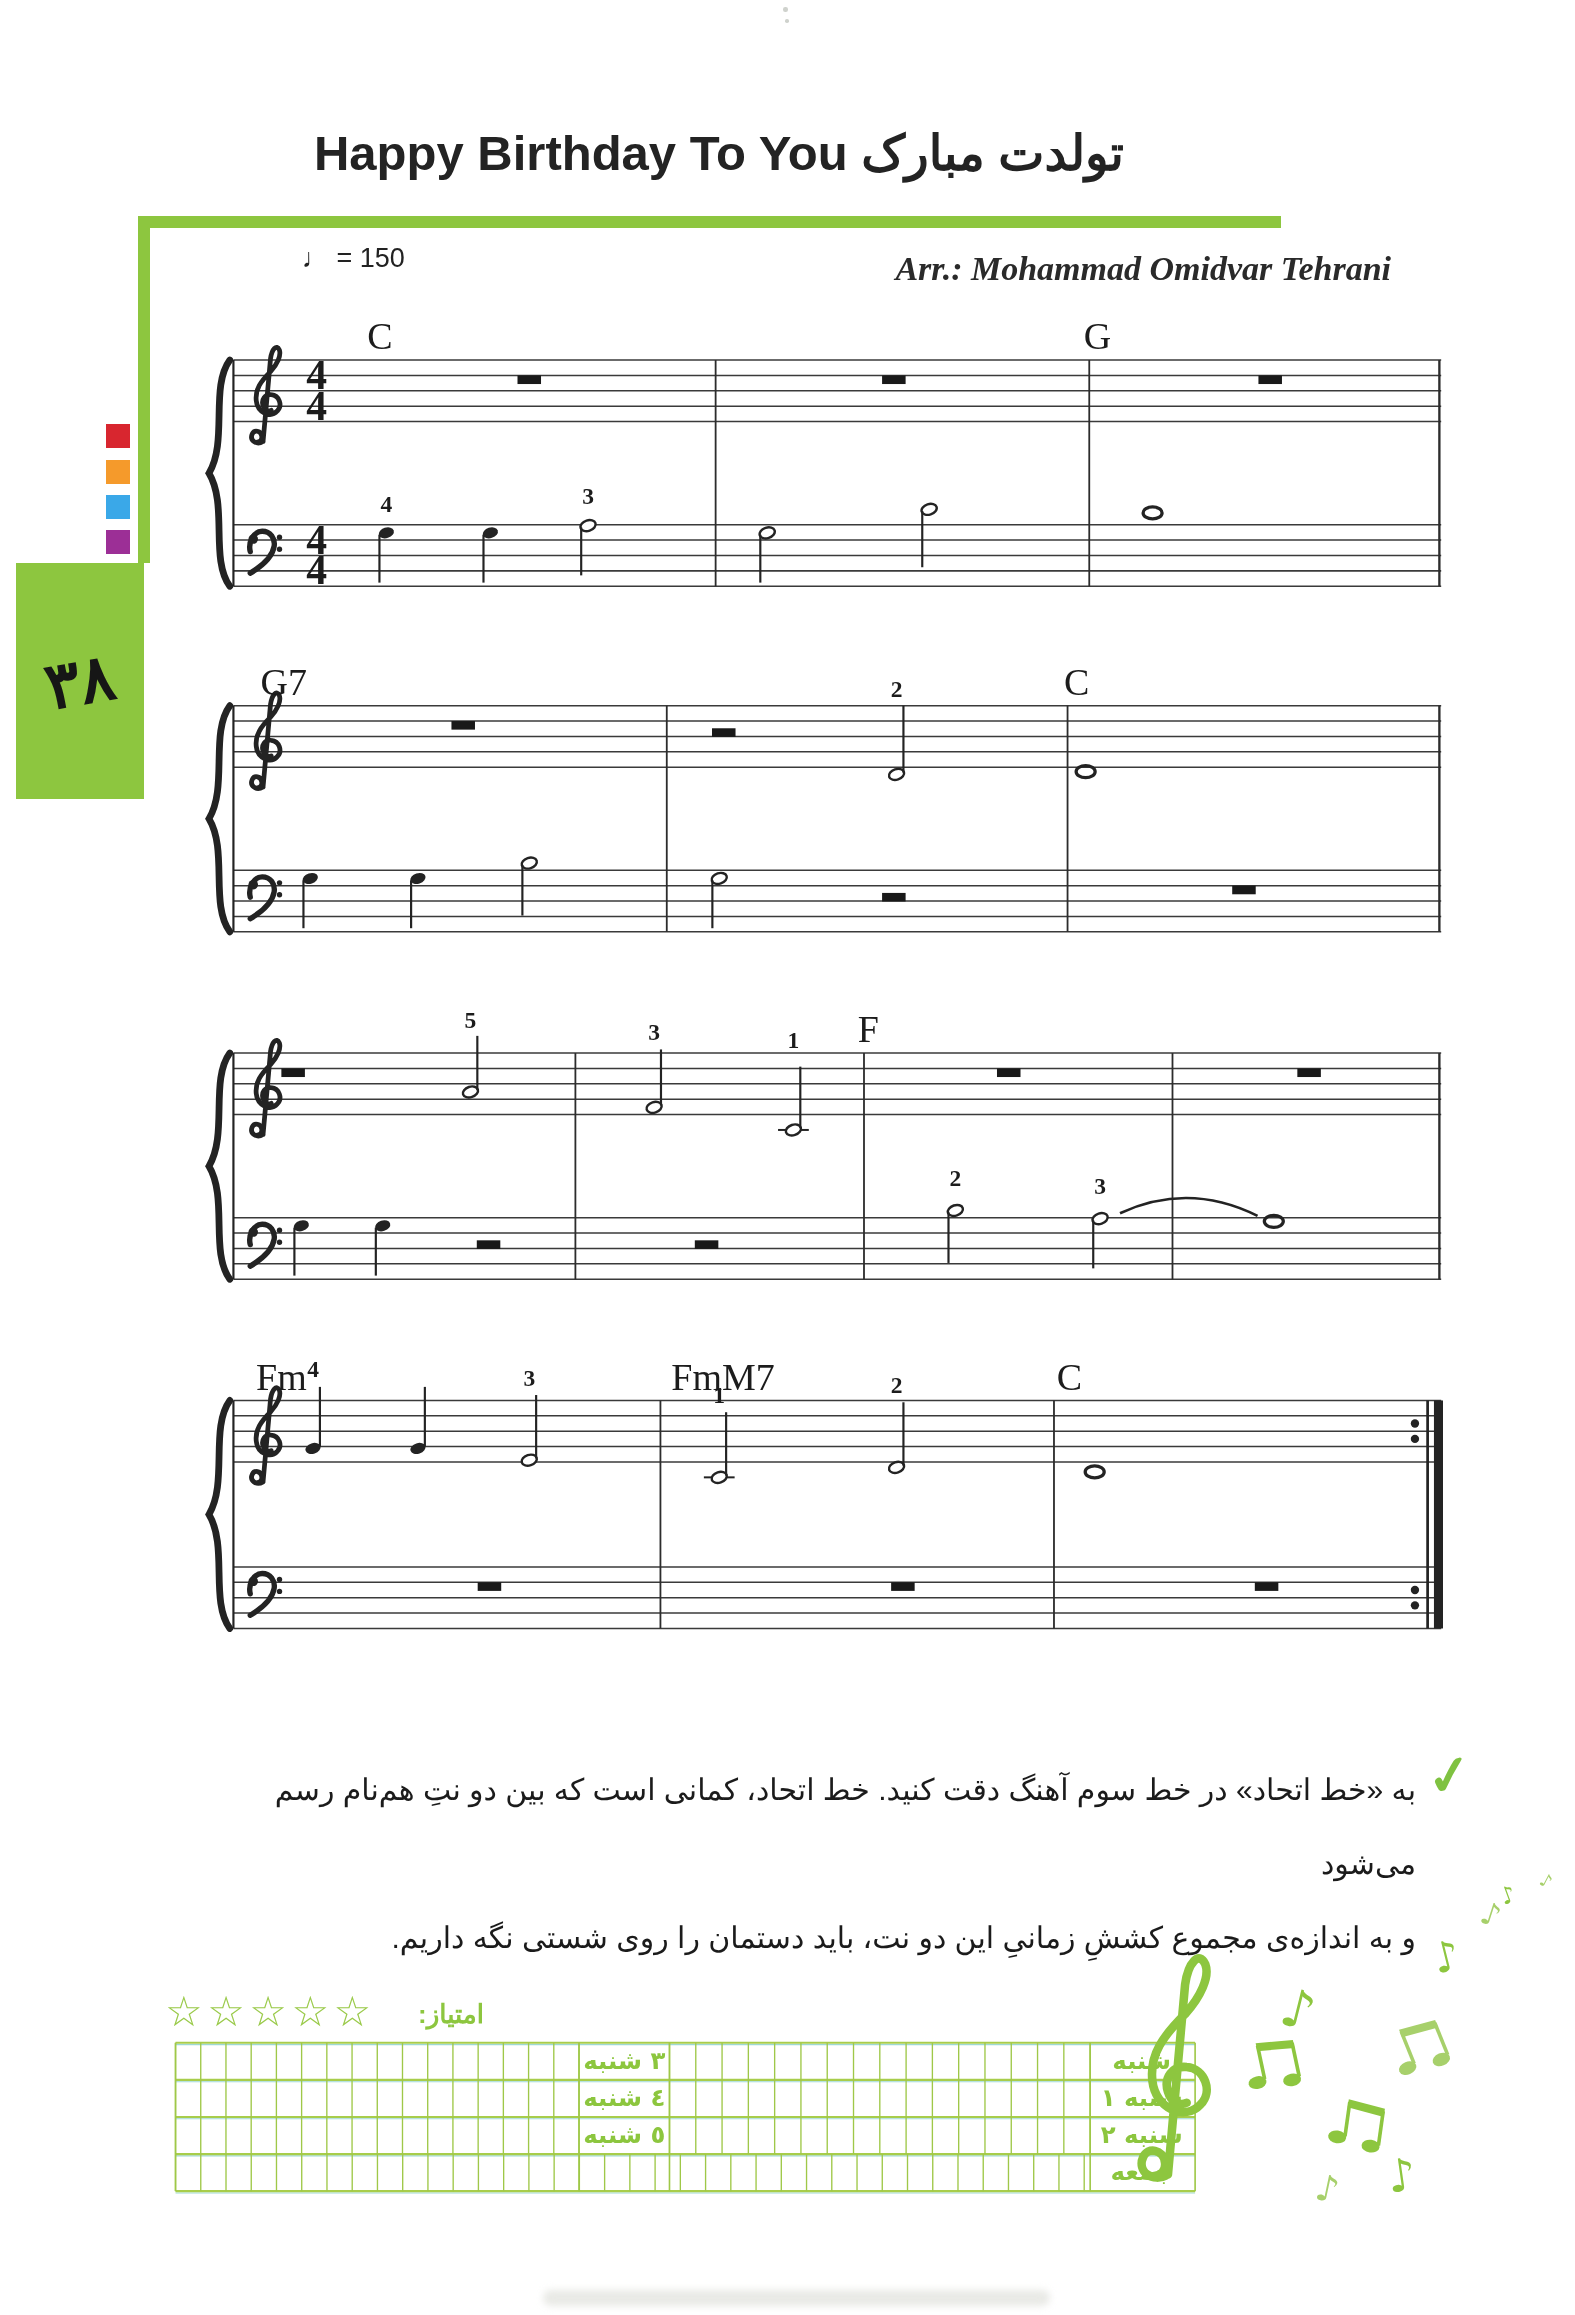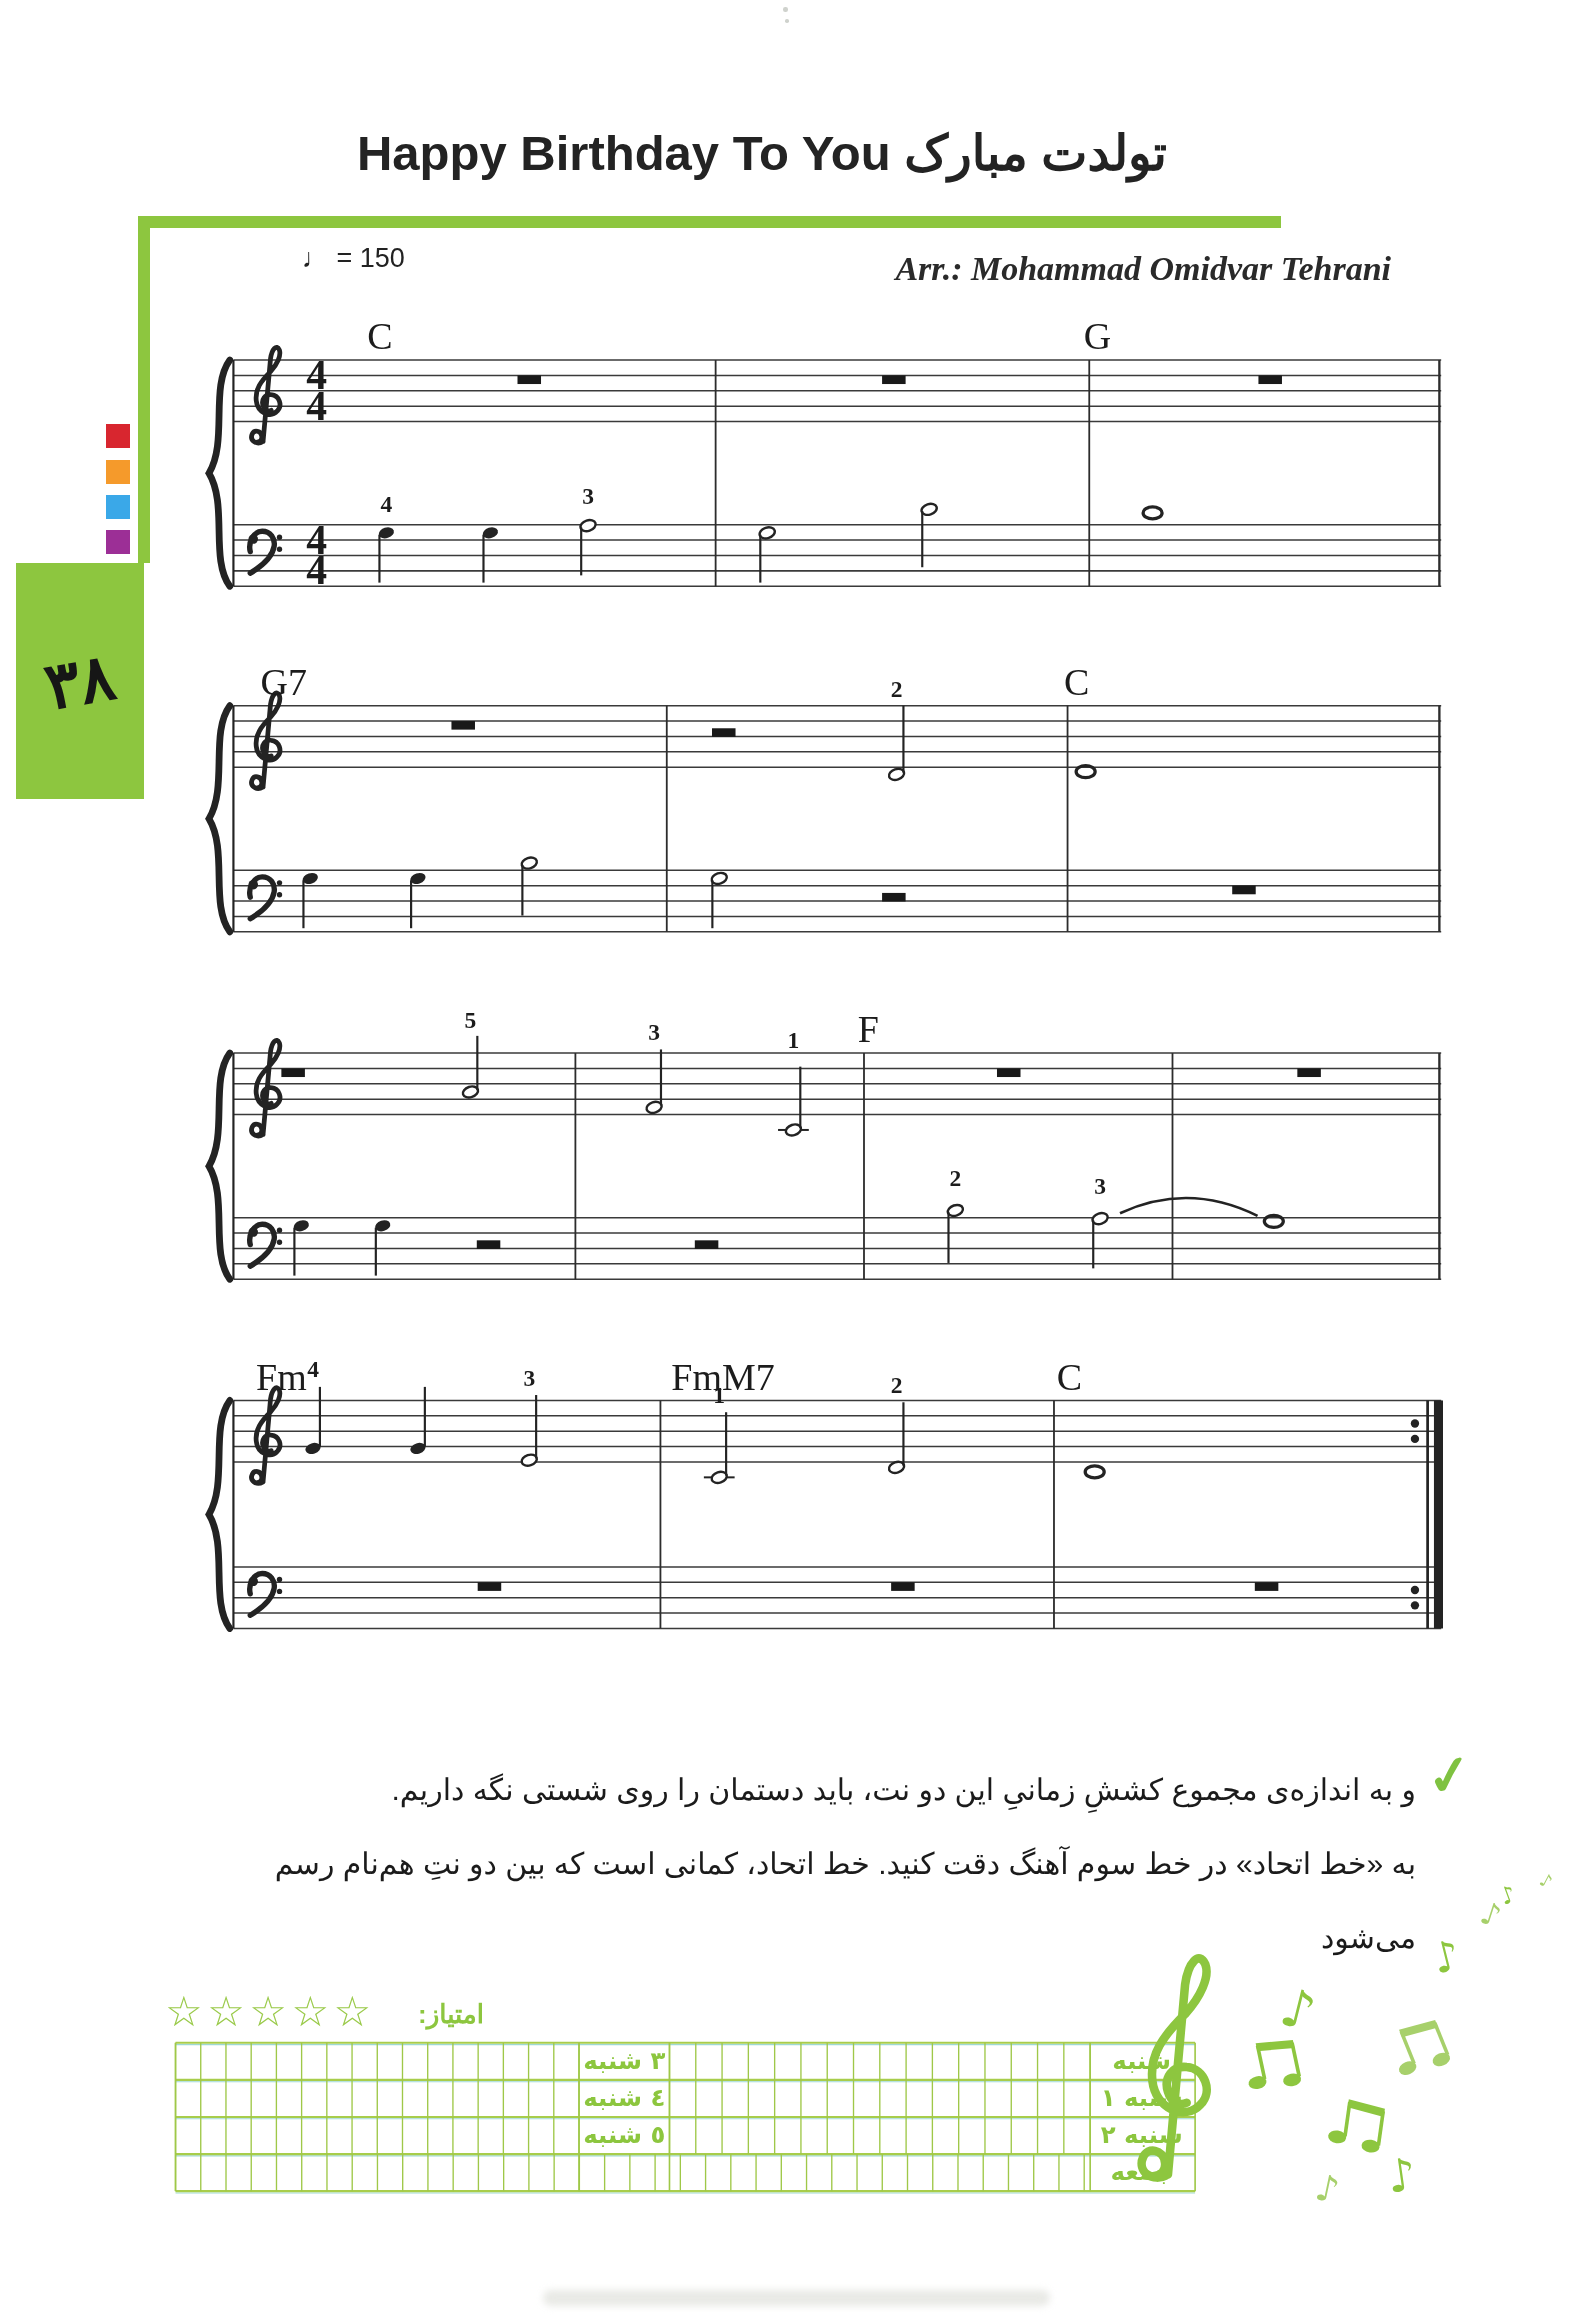--- a/index.html
+++ b/index.html
@@ -6,21 +6,21 @@
     --green:#8dc63f; --grid-green:#a3cb4c; --ink:#1c1c1c;
   }
   html,body{margin:0;padding:0;background:#888;}
   .page{
     position:relative; width:1576px; height:2316px; background:#ffffff;
     overflow:hidden; font-family:"Liberation Sans", sans-serif; color:var(--ink);
   }
   .abs{position:absolute;}
   .title{
     left:0; top:125px; width:1438px; text-align:center;
-    font-size:49px; font-weight:bold; color:#232323; letter-spacing:0px;padding-left:43px;
+    font-size:49px; font-weight:bold; color:#232323; letter-spacing:0px;
   }
   .hbar{left:138px; top:216px; width:1143px; height:11.8px; background:var(--green);}
   .vbar{left:138px; top:216px; width:11.8px;  height:347px; background:var(--green);}
   .sq{left:106px; width:24.4px; height:24.4px;}
   .pageblock{
     left:16.3px; top:563px; width:128px; height:236px; background:var(--green);
     display:flex; align-items:center; justify-content:center;
   }
   .pagenum{
     font-size:65px; font-weight:bold; color:#161616; transform:rotate(-10deg);
@@ -323,22 +323,22 @@
           <ellipse cx="1210" cy="1627" rx="10.5" ry="6.6" fill="none" stroke="#232323" stroke-width="3.6"></ellipse>
         </g>
         <rect x="528" y="1749" width="26" height="9.5" fill="#191919"></rect>
         <rect x="985" y="1749" width="26" height="9.5" fill="#191919"></rect>
         <rect x="1387" y="1749" width="26" height="9.5" fill="#191919"></rect>
       </g>
     </svg>
 
   <div class="abs check">✓</div>
   <div class="abs note">
+    <p>به «خط اتحاد» در خط سوم آهنگ دقت کنید. خط اتحاد، کمانی است که بین دو نتِ هم‌نام رسم می‌شود</p>
     <p>و به اندازه‌ی مجموع کششِ زمانیِ این دو نت، باید دستمان را روی شستی نگه داریم.</p>
-    <p>به «خط اتحاد» در خط سوم آهنگ دقت کنید. خط اتحاد، کمانی است که بین دو نتِ هم‌نام رسم می‌شود</p>
   </div>
 
   <div class="abs stars" id="stars">☆☆☆☆☆</div>
   <div class="abs score-label">امتیاز:</div>
 
   <svg id="grid-svg" class="layer" width="1576" height="2316" viewBox="0 0 1742 2560">
       <line x1="194" y1="2260" x2="1321" y2="2260" stroke="#9ed9d4" stroke-width="1.2"></line>
       <line x1="194" y1="2258" x2="1321" y2="2258" stroke="#a8cd4b" stroke-width="2.4"></line>
       <line x1="194" y1="2301" x2="1321" y2="2301" stroke="#9ed9d4" stroke-width="1.2"></line>
       <line x1="194" y1="2299" x2="1321" y2="2299" stroke="#a8cd4b" stroke-width="2.4"></line>

